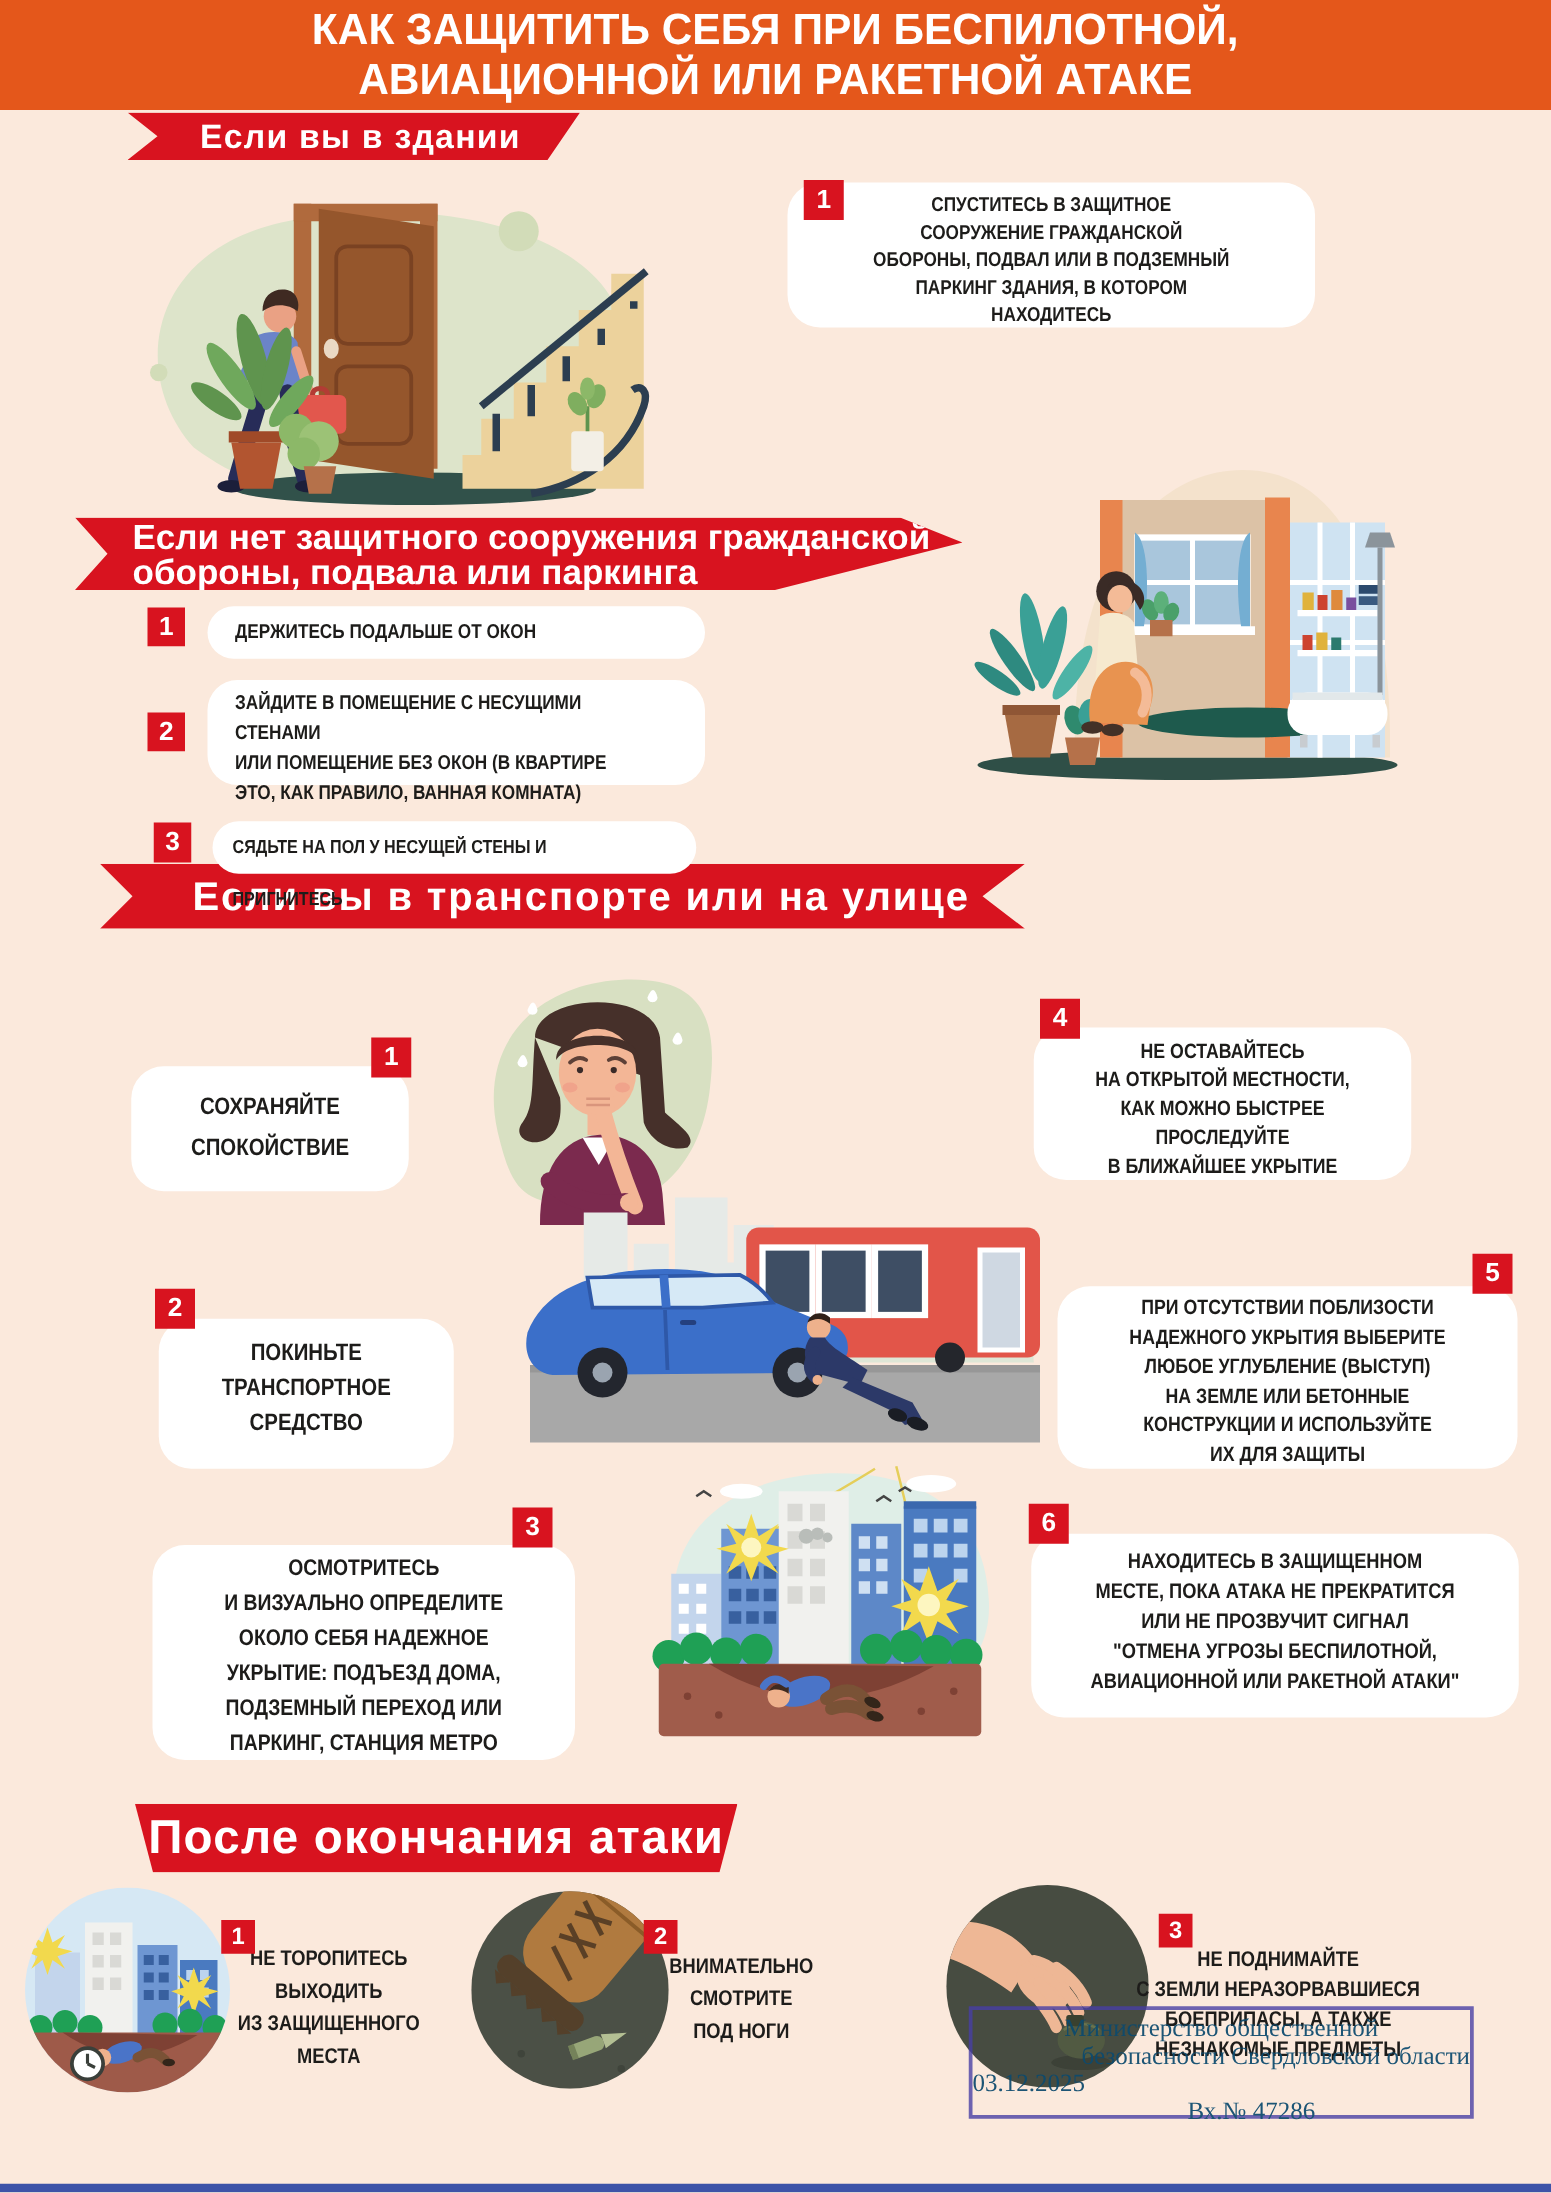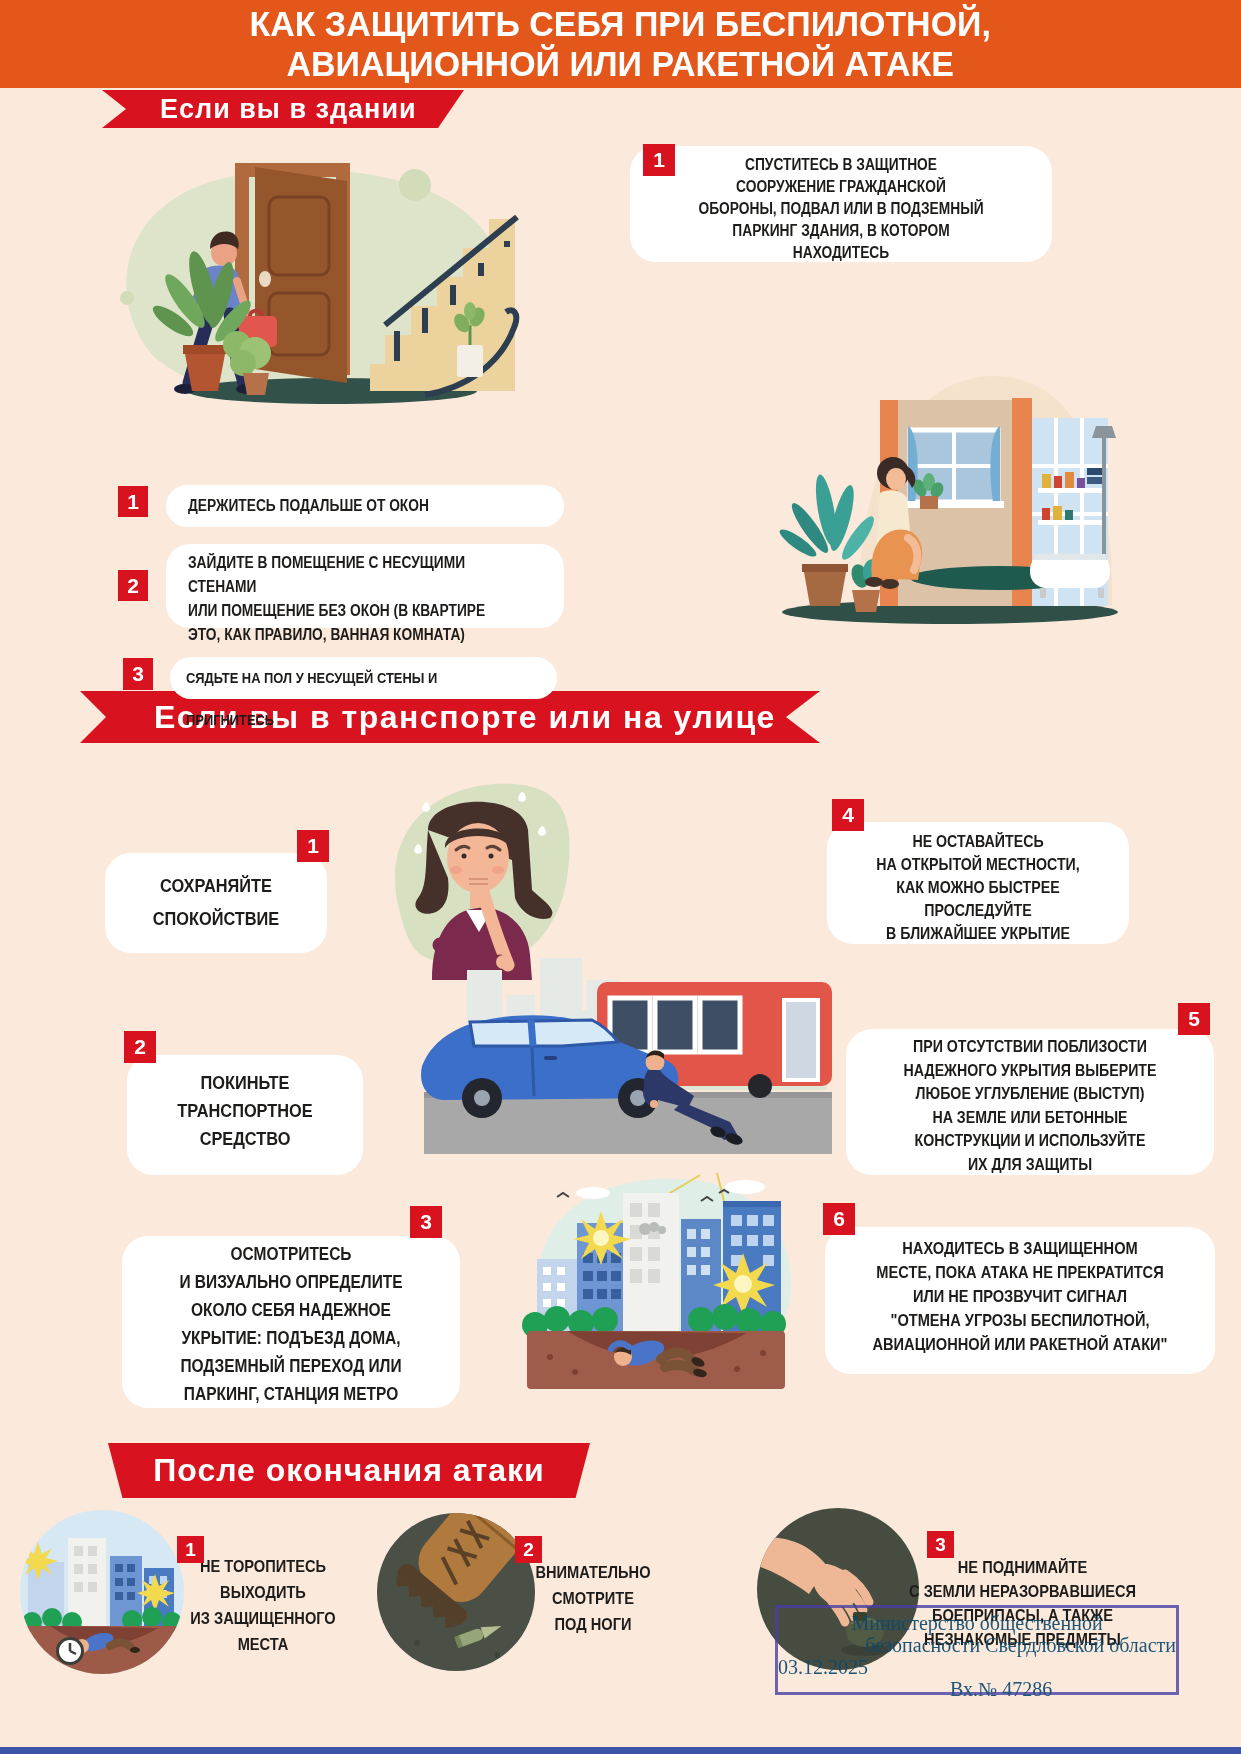--- a/index.html
+++ b/index.html
@@ -95,20 +95,24 @@
   </svg>
 
   <div class="abs card" style="left:630px;top:146px;width:422px;height:116px;"></div>
   <div class="abs badge" style="left:643px;top:144px;width:32px;height:32px;">1</div>
   <div class="abs txt sqz-c" style="left:640px;top:154px;width:402px;font-size:16px;line-height:22px;z-index:3;">СПУСТИТЕСЬ В ЗАЩИТНОЕ
 СООРУЖЕНИЕ ГРАЖДАНСКОЙ
 ОБОРОНЫ, ПОДВАЛ ИЛИ В ПОДЗЕМНЫЙ
 ПАРКИНГ ЗДАНИЯ, В КОТОРОМ
 НАХОДИТЕСЬ</div>
 
+  <div class="abs ribbon" style="left:60px;top:414px;width:710px;height:58px;font-size:28px;line-height:28px;
+              padding:2px 0 0 46px;box-sizing:border-box;white-space:pre-line;
+              clip-path:polygon(0 0,660px 0,710px 20px,560px 58px,0 58px,26px 29px);">Если нет защитного сооружения гражданской
+обороны, подвала или паркинга</div>
 
   <div class="abs badge" style="left:118px;top:486px;width:30px;height:31px;">1</div>
   <div class="abs card" style="left:166px;top:485px;width:398px;height:42px;border-radius:21px;"></div>
   <div class="abs txt sqz-l" style="left:188px;top:485px;width:370px;font-size:16px;line-height:42px;z-index:3;">ДЕРЖИТЕСЬ ПОДАЛЬШЕ ОТ ОКОН</div>
 
   <div class="abs badge" style="left:118px;top:570px;width:30px;height:31px;">2</div>
   <div class="abs card" style="left:166px;top:544px;width:398px;height:84px;border-radius:24px;"></div>
   <div class="abs txt sqz-l" style="left:188px;top:551px;width:370px;font-size:16px;line-height:24px;z-index:3;">ЗАЙДИТЕ В ПОМЕЩЕНИЕ С НЕСУЩИМИ СТЕНАМИ
 ИЛИ ПОМЕЩЕНИЕ БЕЗ ОКОН (В КВАРТИРЕ
 ЭТО, КАК ПРАВИЛО, ВАННАЯ КОМНАТА)</div>
@@ -409,21 +413,21 @@
       <circle cx="118" cy="200" r="9" fill="#eeb18c"></circle>
       <path d="M110,196 C112,190 122,188 126,193 L126,198 C120,194 114,194 110,196 Z" fill="#3f2a20"></path>
       <path d="M124,190 C116,184 110,186 106,192" stroke="#4a74c8" stroke-width="6" fill="none" stroke-linecap="round"></path>
       <path d="M156,202 C170,192 180,194 188,204" stroke="#7a5236" stroke-width="10" fill="none" stroke-linecap="round"></path>
       <path d="M160,210 C172,206 182,208 190,214" stroke="#7a5236" stroke-width="10" fill="none" stroke-linecap="round"></path>
       <ellipse cx="193" cy="205" rx="7" ry="4" fill="#33251a" transform="rotate(25 193 205)"></ellipse>
       <ellipse cx="195" cy="216" rx="7" ry="4" fill="#33251a" transform="rotate(15 195 216)"></ellipse>
     </g>
   </svg>
 
-  <div class="abs ribbon" style="left:108px;top:1443px;width:482px;height:55px;font-size:32px;line-height:55px;
+  <div class="abs ribbon" style="left:108px;top:1443px;width:482px;height:55px;font-size:38px;line-height:55px;
               text-align:center;letter-spacing:1px;
               clip-path:polygon(0 0,100% 0,97% 100%,3% 100%);">После окончания атаки</div>
 
   <svg class="abs" style="left:20px;top:1510px;" width="164" height="164" viewBox="0 0 164 164">
     <defs>
         <clipPath id="c1">
           <circle cx="82" cy="82" r="82"></circle>
         </clipPath>
       </defs>
     <g clip-path="url(#c1)">

